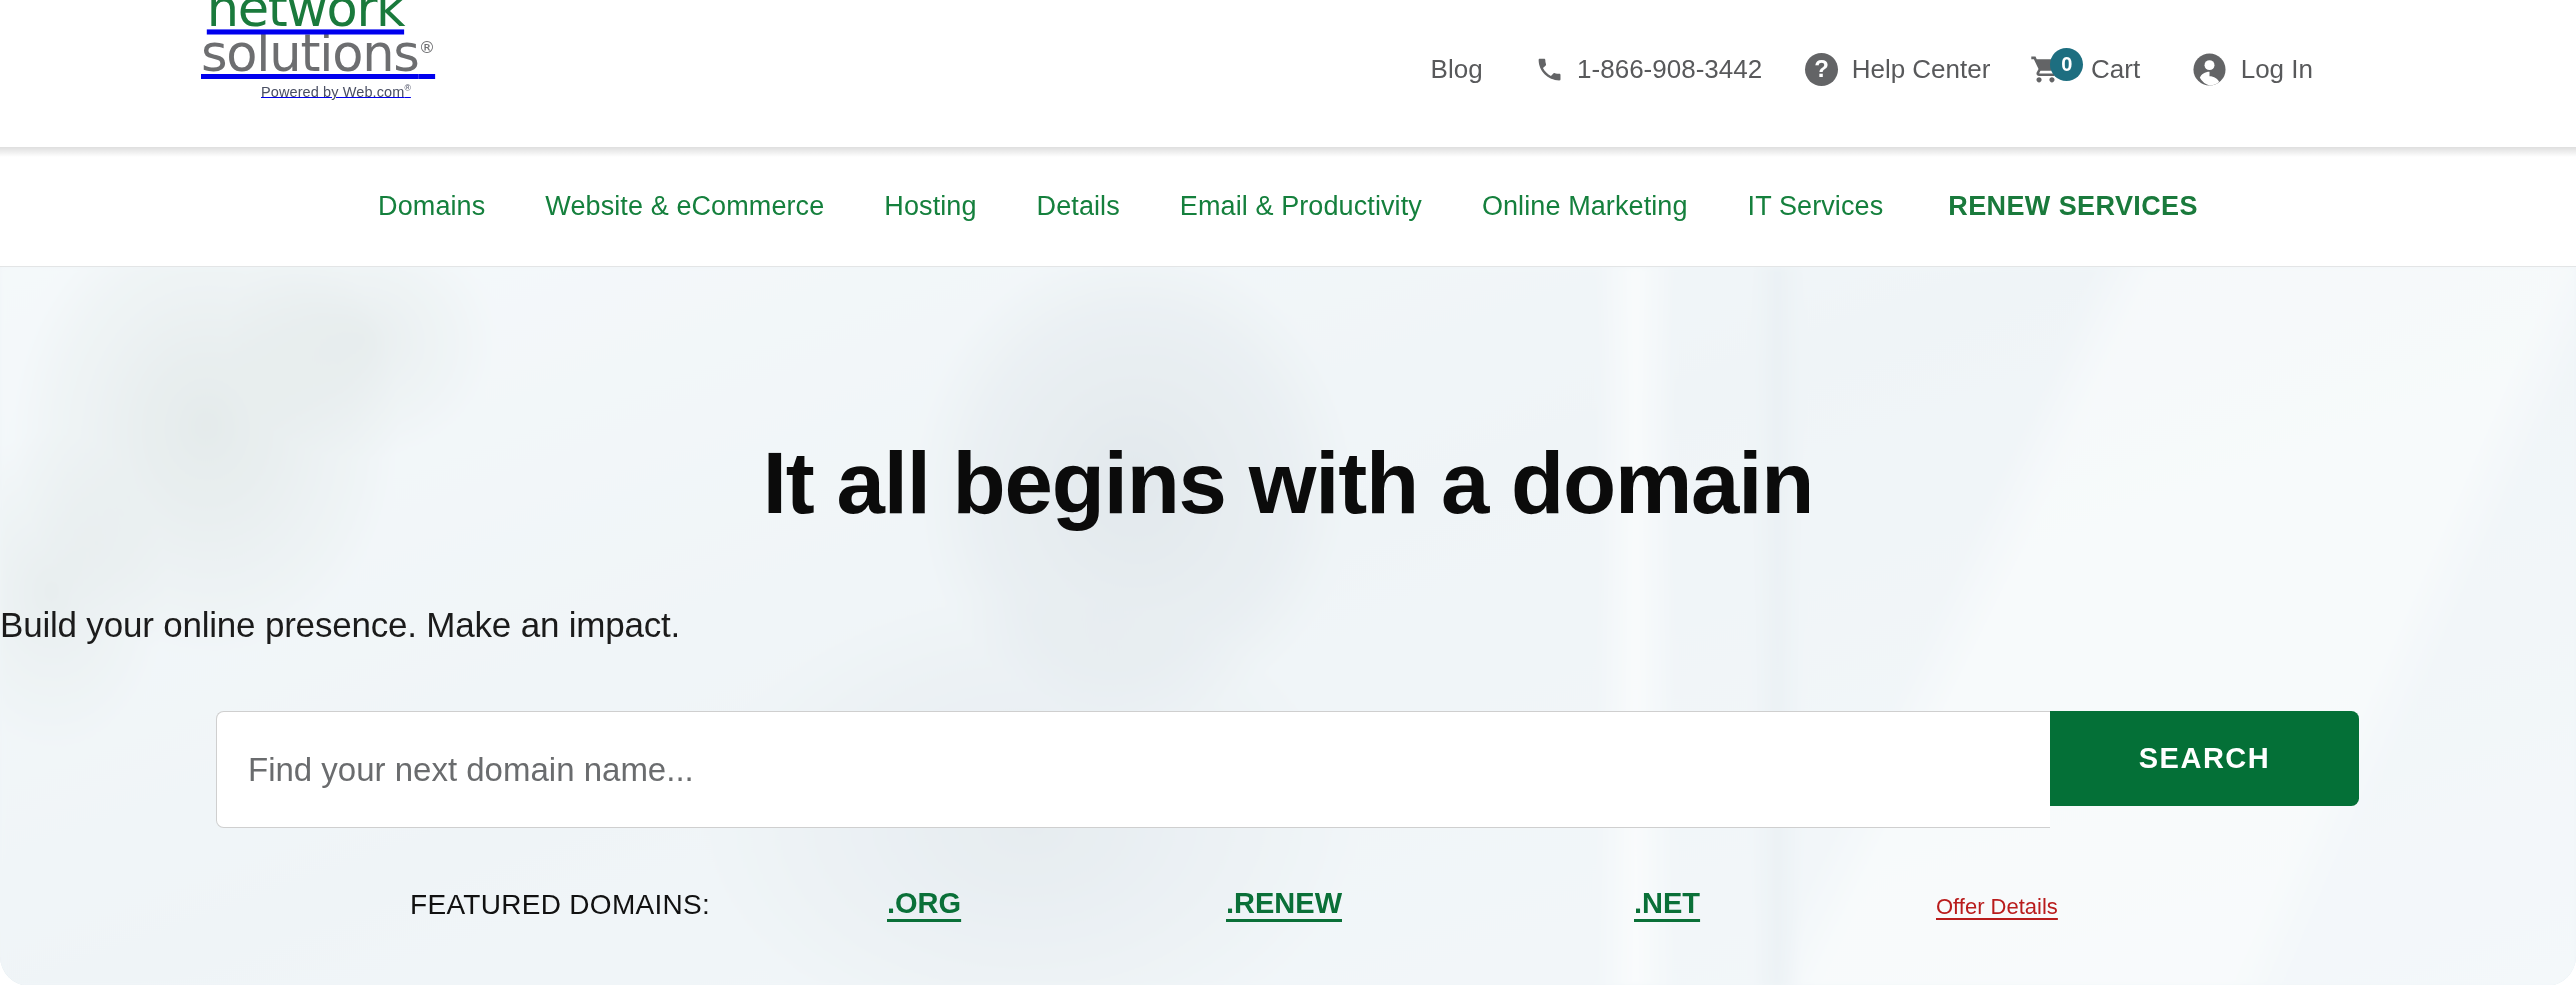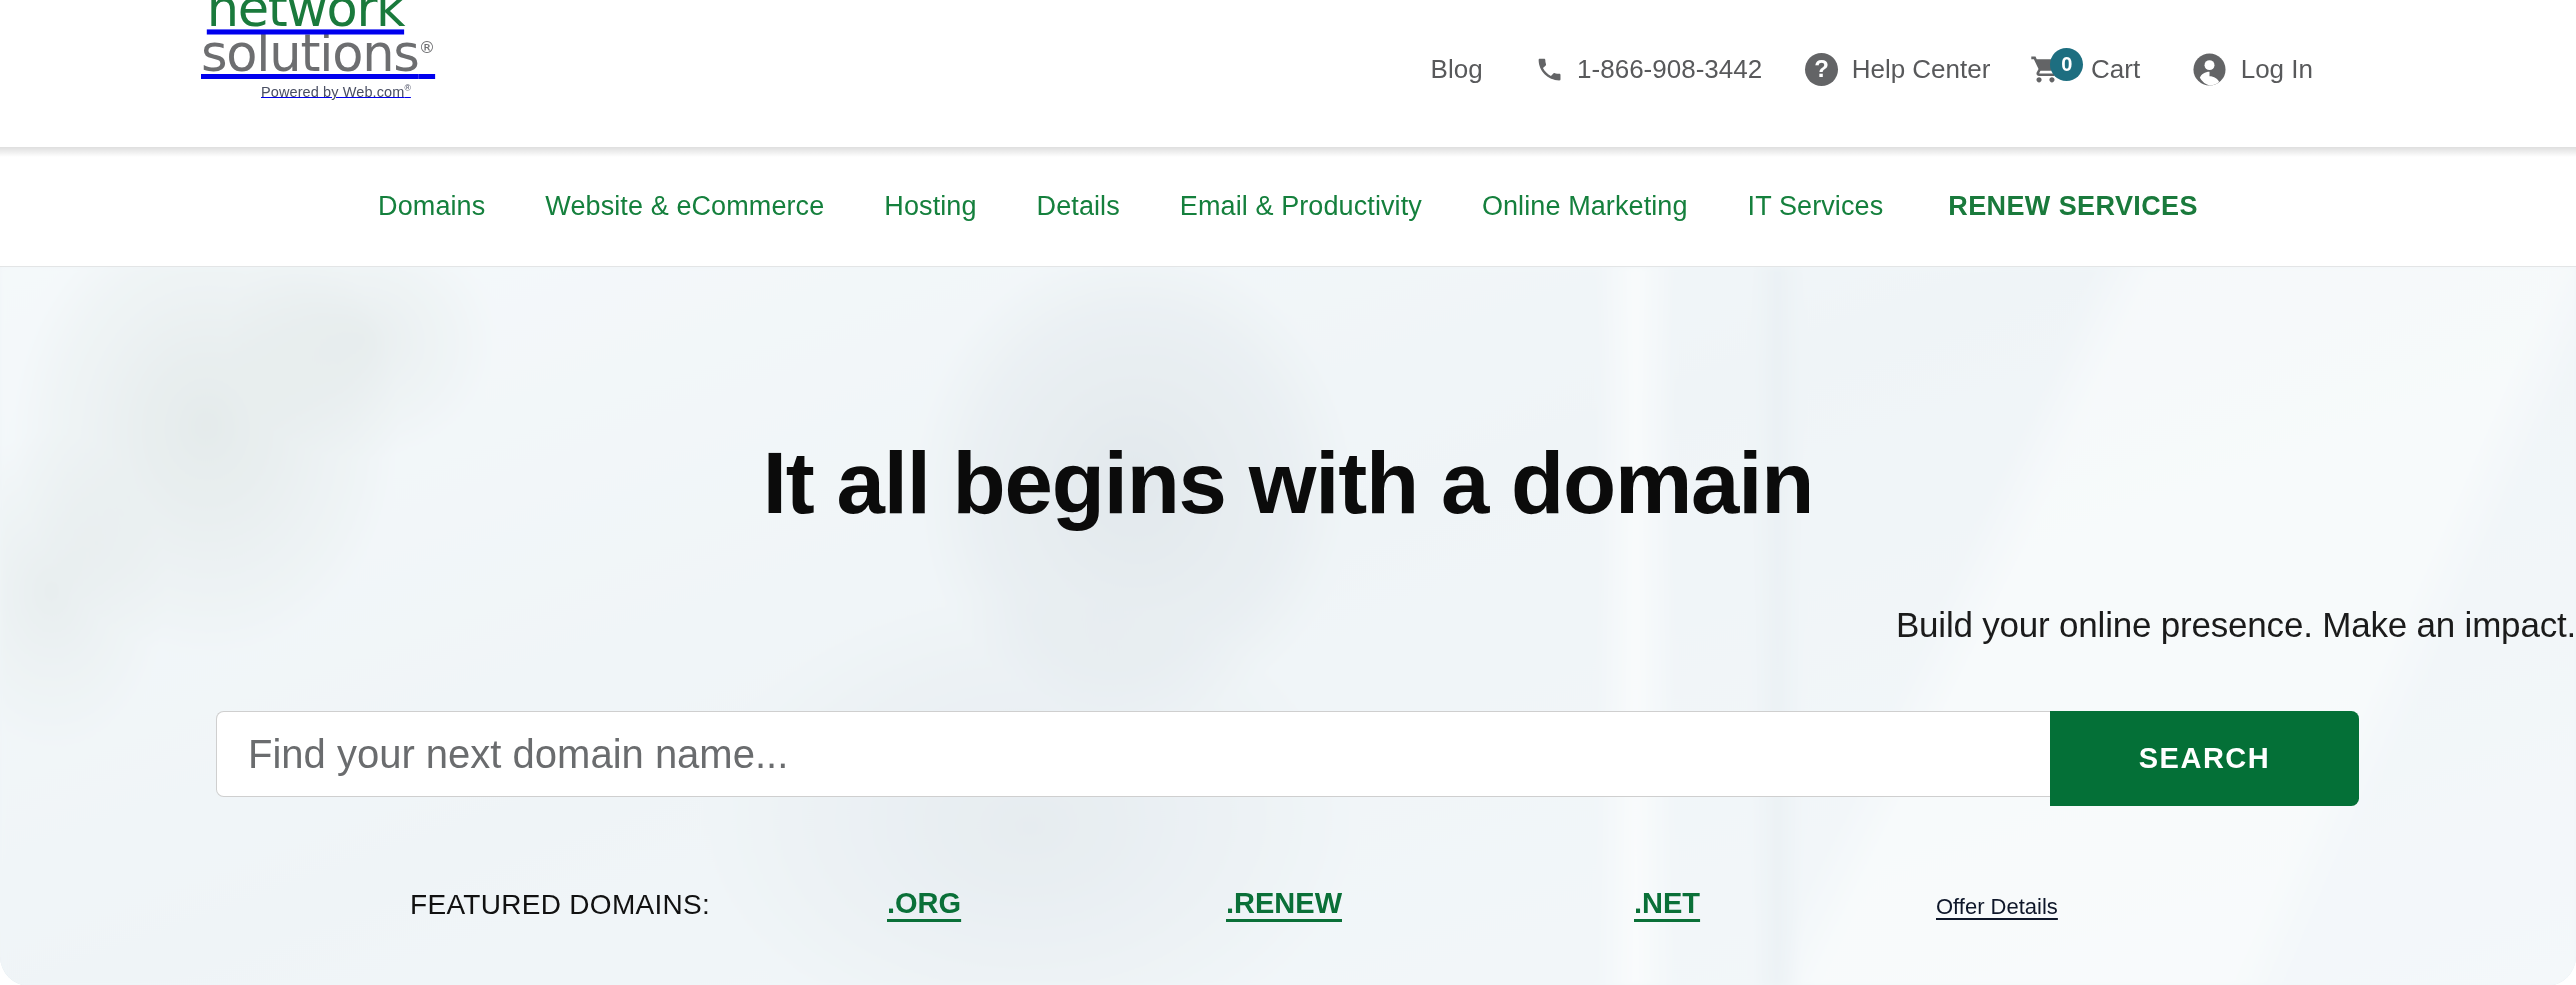--- a/index.html
+++ b/index.html
@@ -236,44 +236,44 @@
     font-weight: 700;
     color: #0b0b0b;
     letter-spacing: -1.2px;
     line-height: 1;
     font-family: "Liberation Sans", sans-serif;
   }
   .hero-sub {
     position: absolute;
     top: 338px;
     left: 0; right: 0;
-    text-align: right;
+    text-align: left;
     font-size: 35px;
     font-weight: 400;
     color: #1b1b1b;
     letter-spacing: -0.2px;
   }
 
   
   .search-row {
     position: absolute;
     top: 444px;
     left: 216px;
     width: 2143px;
     height: 95px;
     display: flex;
   }
   .search-input {
     flex: 1 1 auto;
-    height: 86px;
+    height: 117px;
     background: #ffffff;
     border: 1.9px solid #cfcfcf;
     border-right: none;
     border-radius: 7.7px 0 0 7.7px;
-    font-size: 40px;
+    font-size: 33px;
     color: #555759;
     padding: 0 31px;
     font-family: "Liberation Sans", sans-serif;
     outline: none;
   }
   .search-input::placeholder { color: #6a6c6e; opacity: 1; }
   .search-btn {
     flex: 0 0 309px;
     height: 95px;
     background: #047037;
@@ -317,21 +317,21 @@
   }
   .tld-1 { left: 887px; }
   .tld-2 { left: 1226px; }
   .tld-3 { left: 1634px; }
   .offer-details {
     position: absolute;
     left: 1936px;
     top: 8.7px;
     font-size: 22px;
     font-weight: 400;
-    color: #0f172a;
+    color: #b91c1c;
     text-decoration: underline;
     text-underline-offset: 3.9px;
     cursor: pointer;
     white-space: nowrap;
   }
 </style>
 </head>
 <body>
 
 <div class="page">

